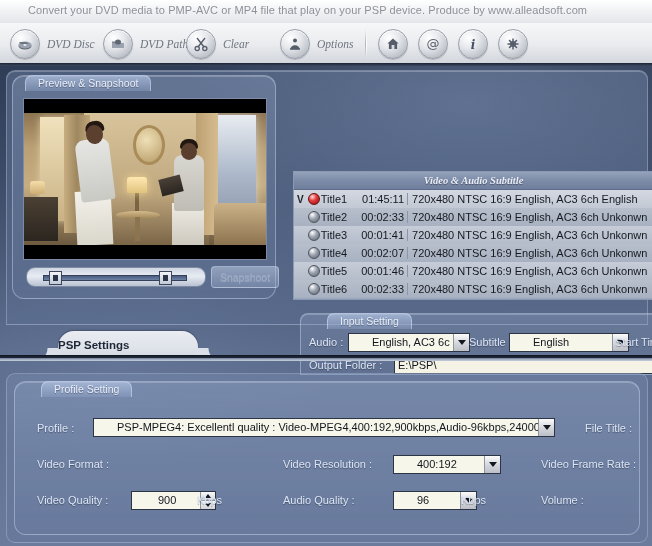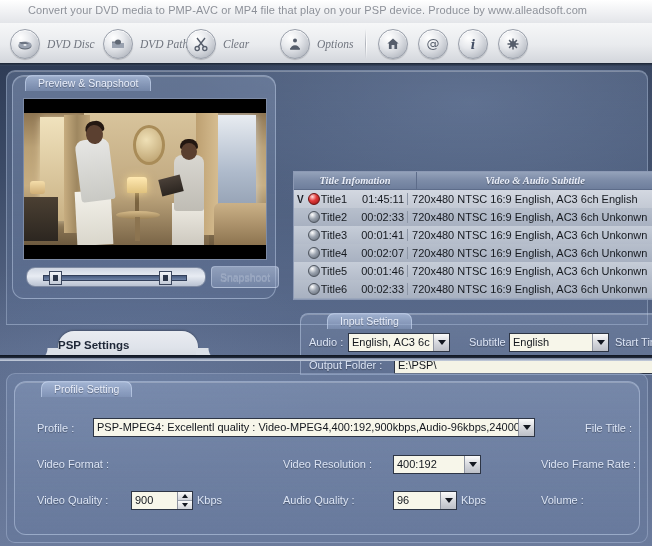--- a/index.html
+++ b/index.html
@@ -197,21 +197,21 @@
   .c-dur{width:52px;text-align:right;padding-right:3px;border-right:1px solid #8d96a6;}
   .c-va{padding-left:4px;flex:1;white-space:nowrap;}
   .c-sub{width:58px;padding-left:3px;}
 
   
   #grp-input{left:300px;top:250px;width:352px;height:60px;border-radius:8px 0 0 0;}
   #grp-input .grp-tab{left:26px;}
   .lbl{position:absolute;color:#dbe4f5;font-size:11px;text-shadow:0 1px 1px rgba(0,0,0,.35);white-space:nowrap;}
   .cbo{
     position:absolute;height:17px;display:flex;
-    border:1px solid #2d3545;background:#f7f6ea;
+    border:1px solid #2d3545;background:#f7f6ea;padding-left:20px;
   }
   .cbo .val{flex:1;color:#12161d;font-size:11px;line-height:17px;padding-left:3px;
     overflow:hidden;white-space:nowrap;}
   .cbo .arw{
     width:15px;border-left:1px solid #8e93a0;
     background:linear-gradient(to bottom,#fbfbfb,#d4d6dc 55%,#bcbfc7);
     display:flex;align-items:center;justify-content:center;cursor:pointer;
   }
   .cbo .arw:before{content:"";border-left:4px solid transparent;border-right:4px solid transparent;
     border-top:5px solid #141821;display:block;}
@@ -243,21 +243,21 @@
 
   
   #panel-bot{
     position:absolute;left:6px;top:310px;width:640px;height:168px;
     background:linear-gradient(to bottom,rgba(122,142,178,.40),rgba(96,116,154,.26));
     border:1px solid rgba(190,205,230,.36);border-radius:9px;
   }
   #grp-output{left:14px;top:318px;width:624px;height:152px;}
   #grp-output .grp-tab{left:26px;}
   .spin{
-    position:absolute;height:17px;display:flex;border:1px solid #2d3545;background:#f7f6ea;
+    position:absolute;height:17px;display:flex;border:1px solid #2d3545;background:#f7f6ea;padding-left:23px;
   }
   .spin .val{flex:1;color:#12161d;font-size:11px;line-height:17px;padding-left:3px;}
   .spin .btns{width:14px;display:flex;flex-direction:column;
     border-left:1px solid #8e93a0;cursor:pointer;}
   .spin .btns div{flex:1;display:flex;align-items:center;justify-content:center;
     background:linear-gradient(to bottom,#fafafa,#d2d4da);}
   .spin .btns .up:before{content:"";border-left:3px solid transparent;border-right:3px solid transparent;
     border-bottom:4px solid #141821;display:block;}
   .spin .btns .dn{border-top:1px solid #9aa0ab;}
   .spin .btns .dn:before{content:"";border-left:3px solid transparent;border-right:3px solid transparent;
@@ -393,21 +393,20 @@
       <div id="seek-track"></div>
       <div class="seek-h" id="seek-h1"></div>
       <div class="seek-h" id="seek-h2"></div>
     </div>
 
     <div id="snapshot-btn">Snapshoot</div>
   </div>
 
   <div id="tbl">
     <div id="thead">
-      <div class="th" id="th-1">Title Infomation</div>
       <div class="th" id="th-2">Video &amp; Audio Subtitle</div>
     </div>
 
     <div class="trow sel">
       <div class="c-chk">V</div>
       <div class="c-dot">
           <span class="dot on"></span>
         </div>
       <div class="c-name">Title1</div>
       <div class="c-dur">01:45:11</div>

